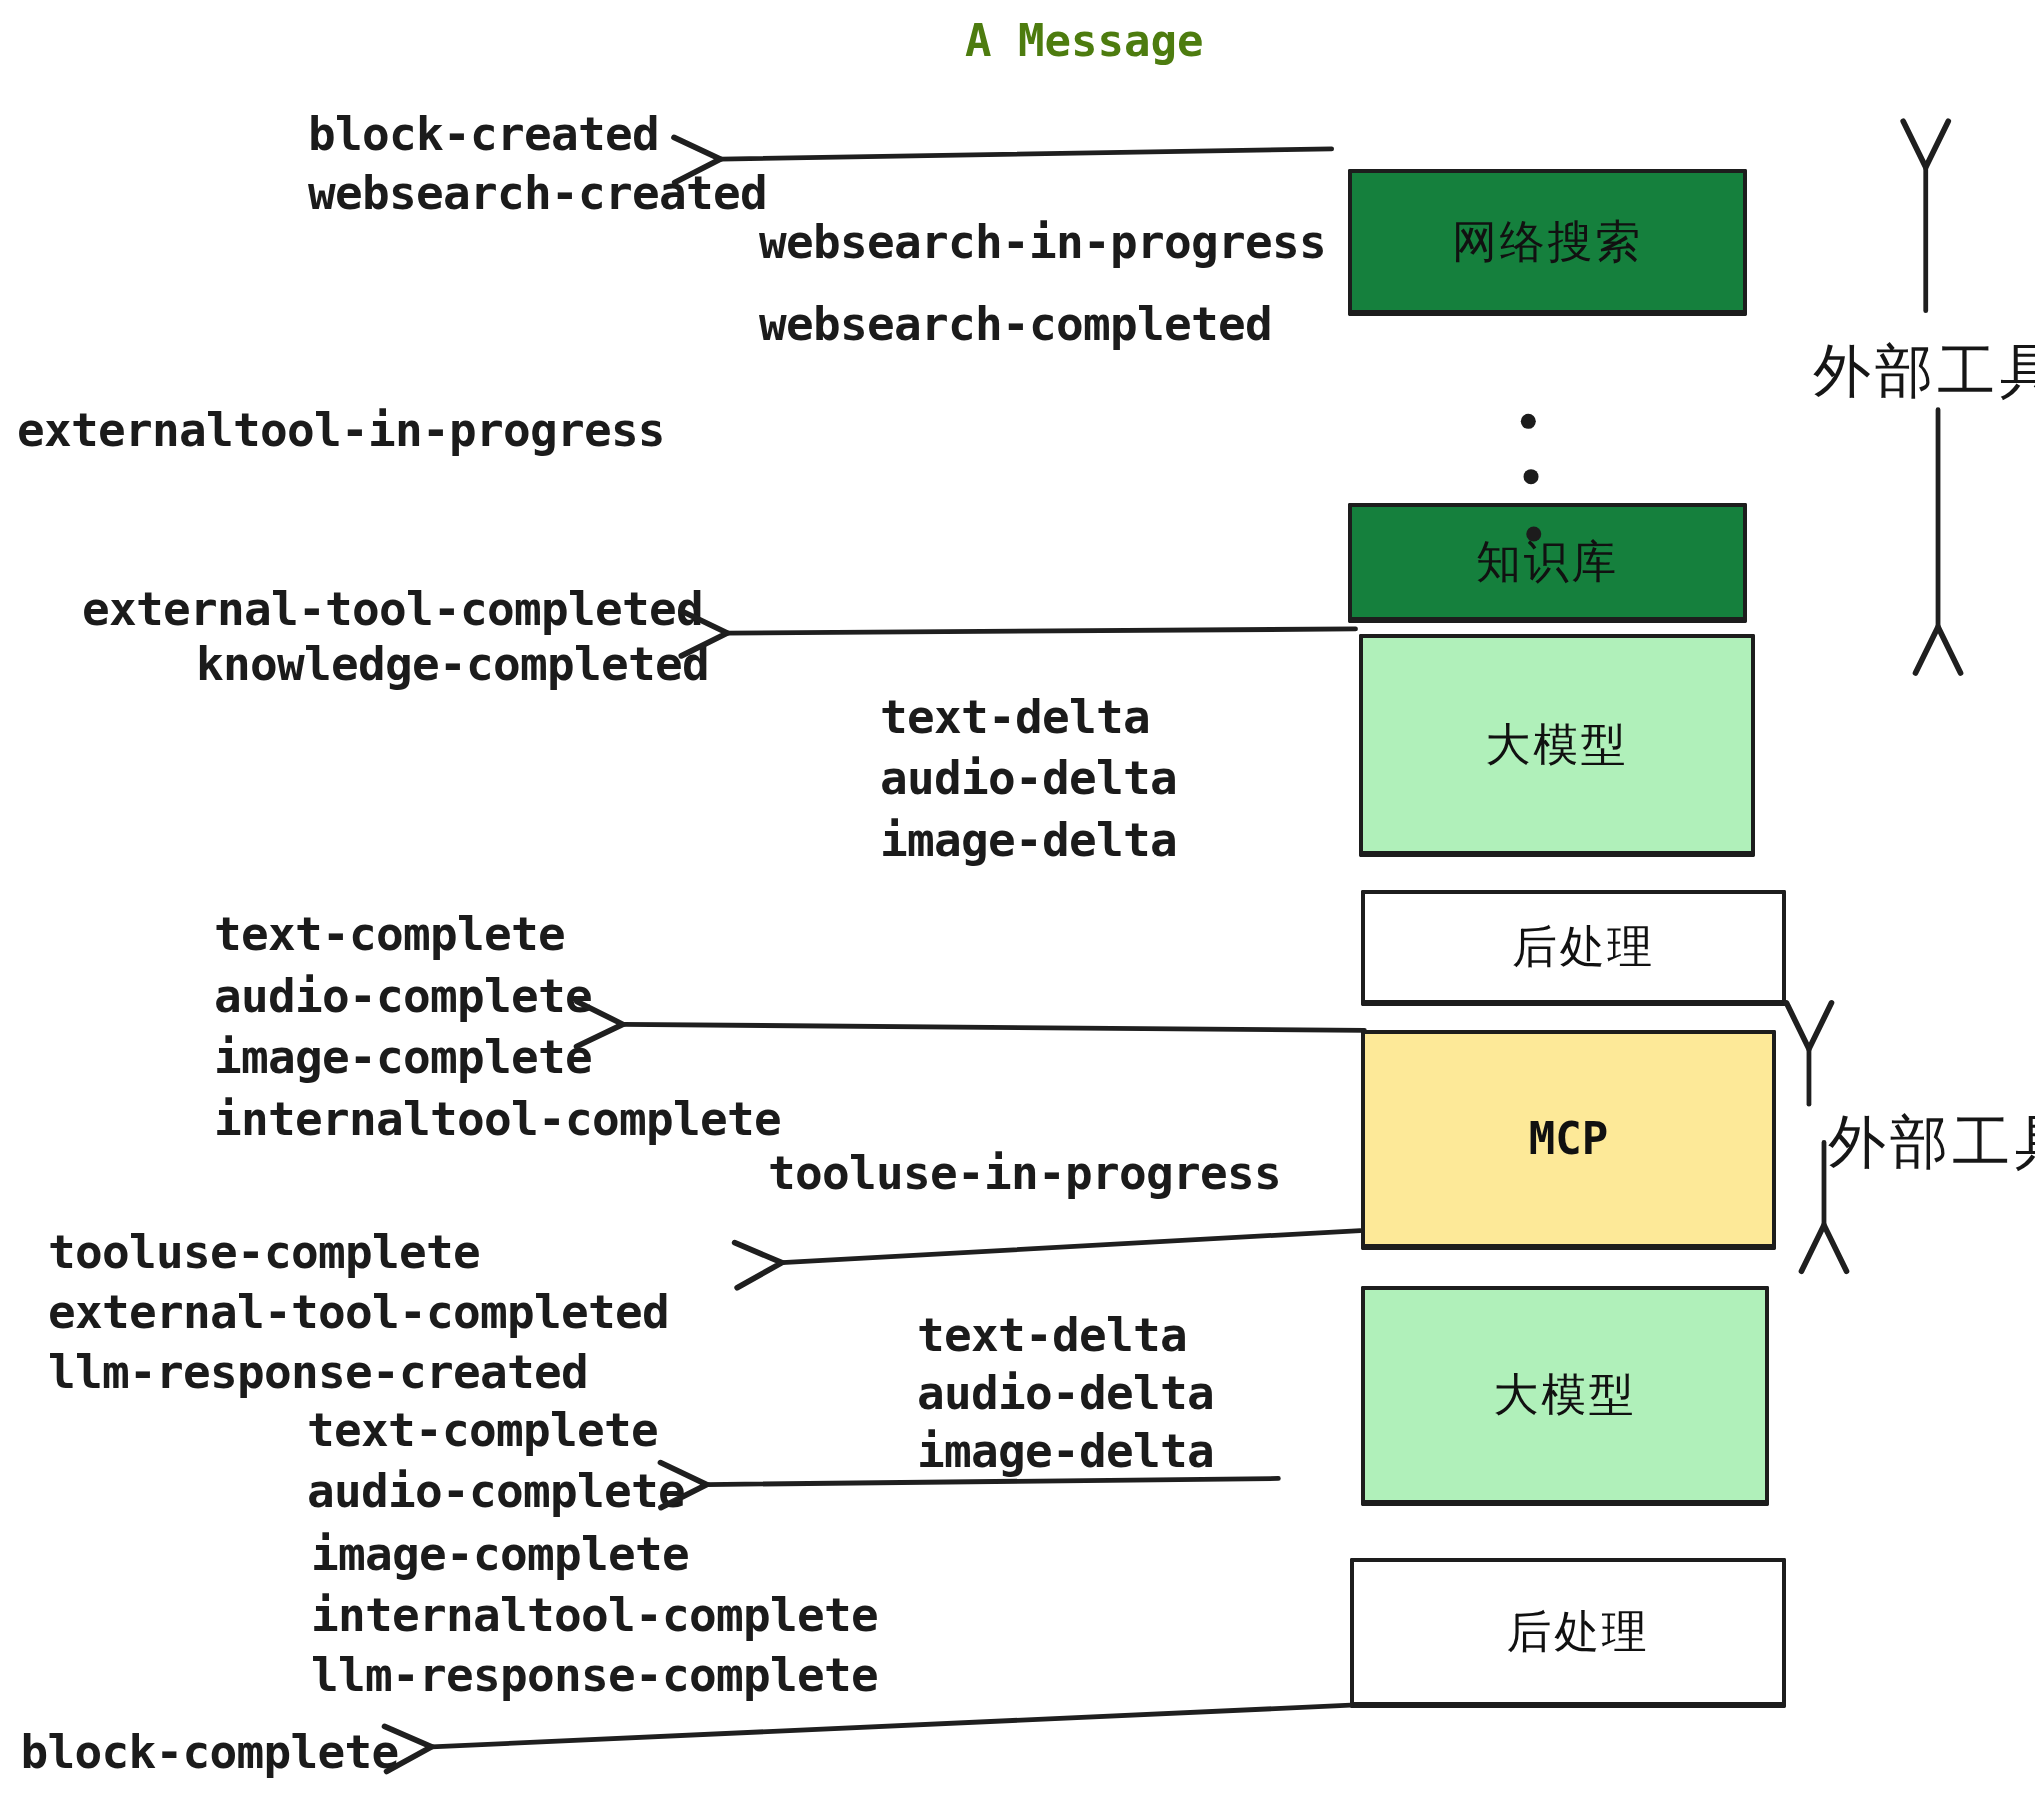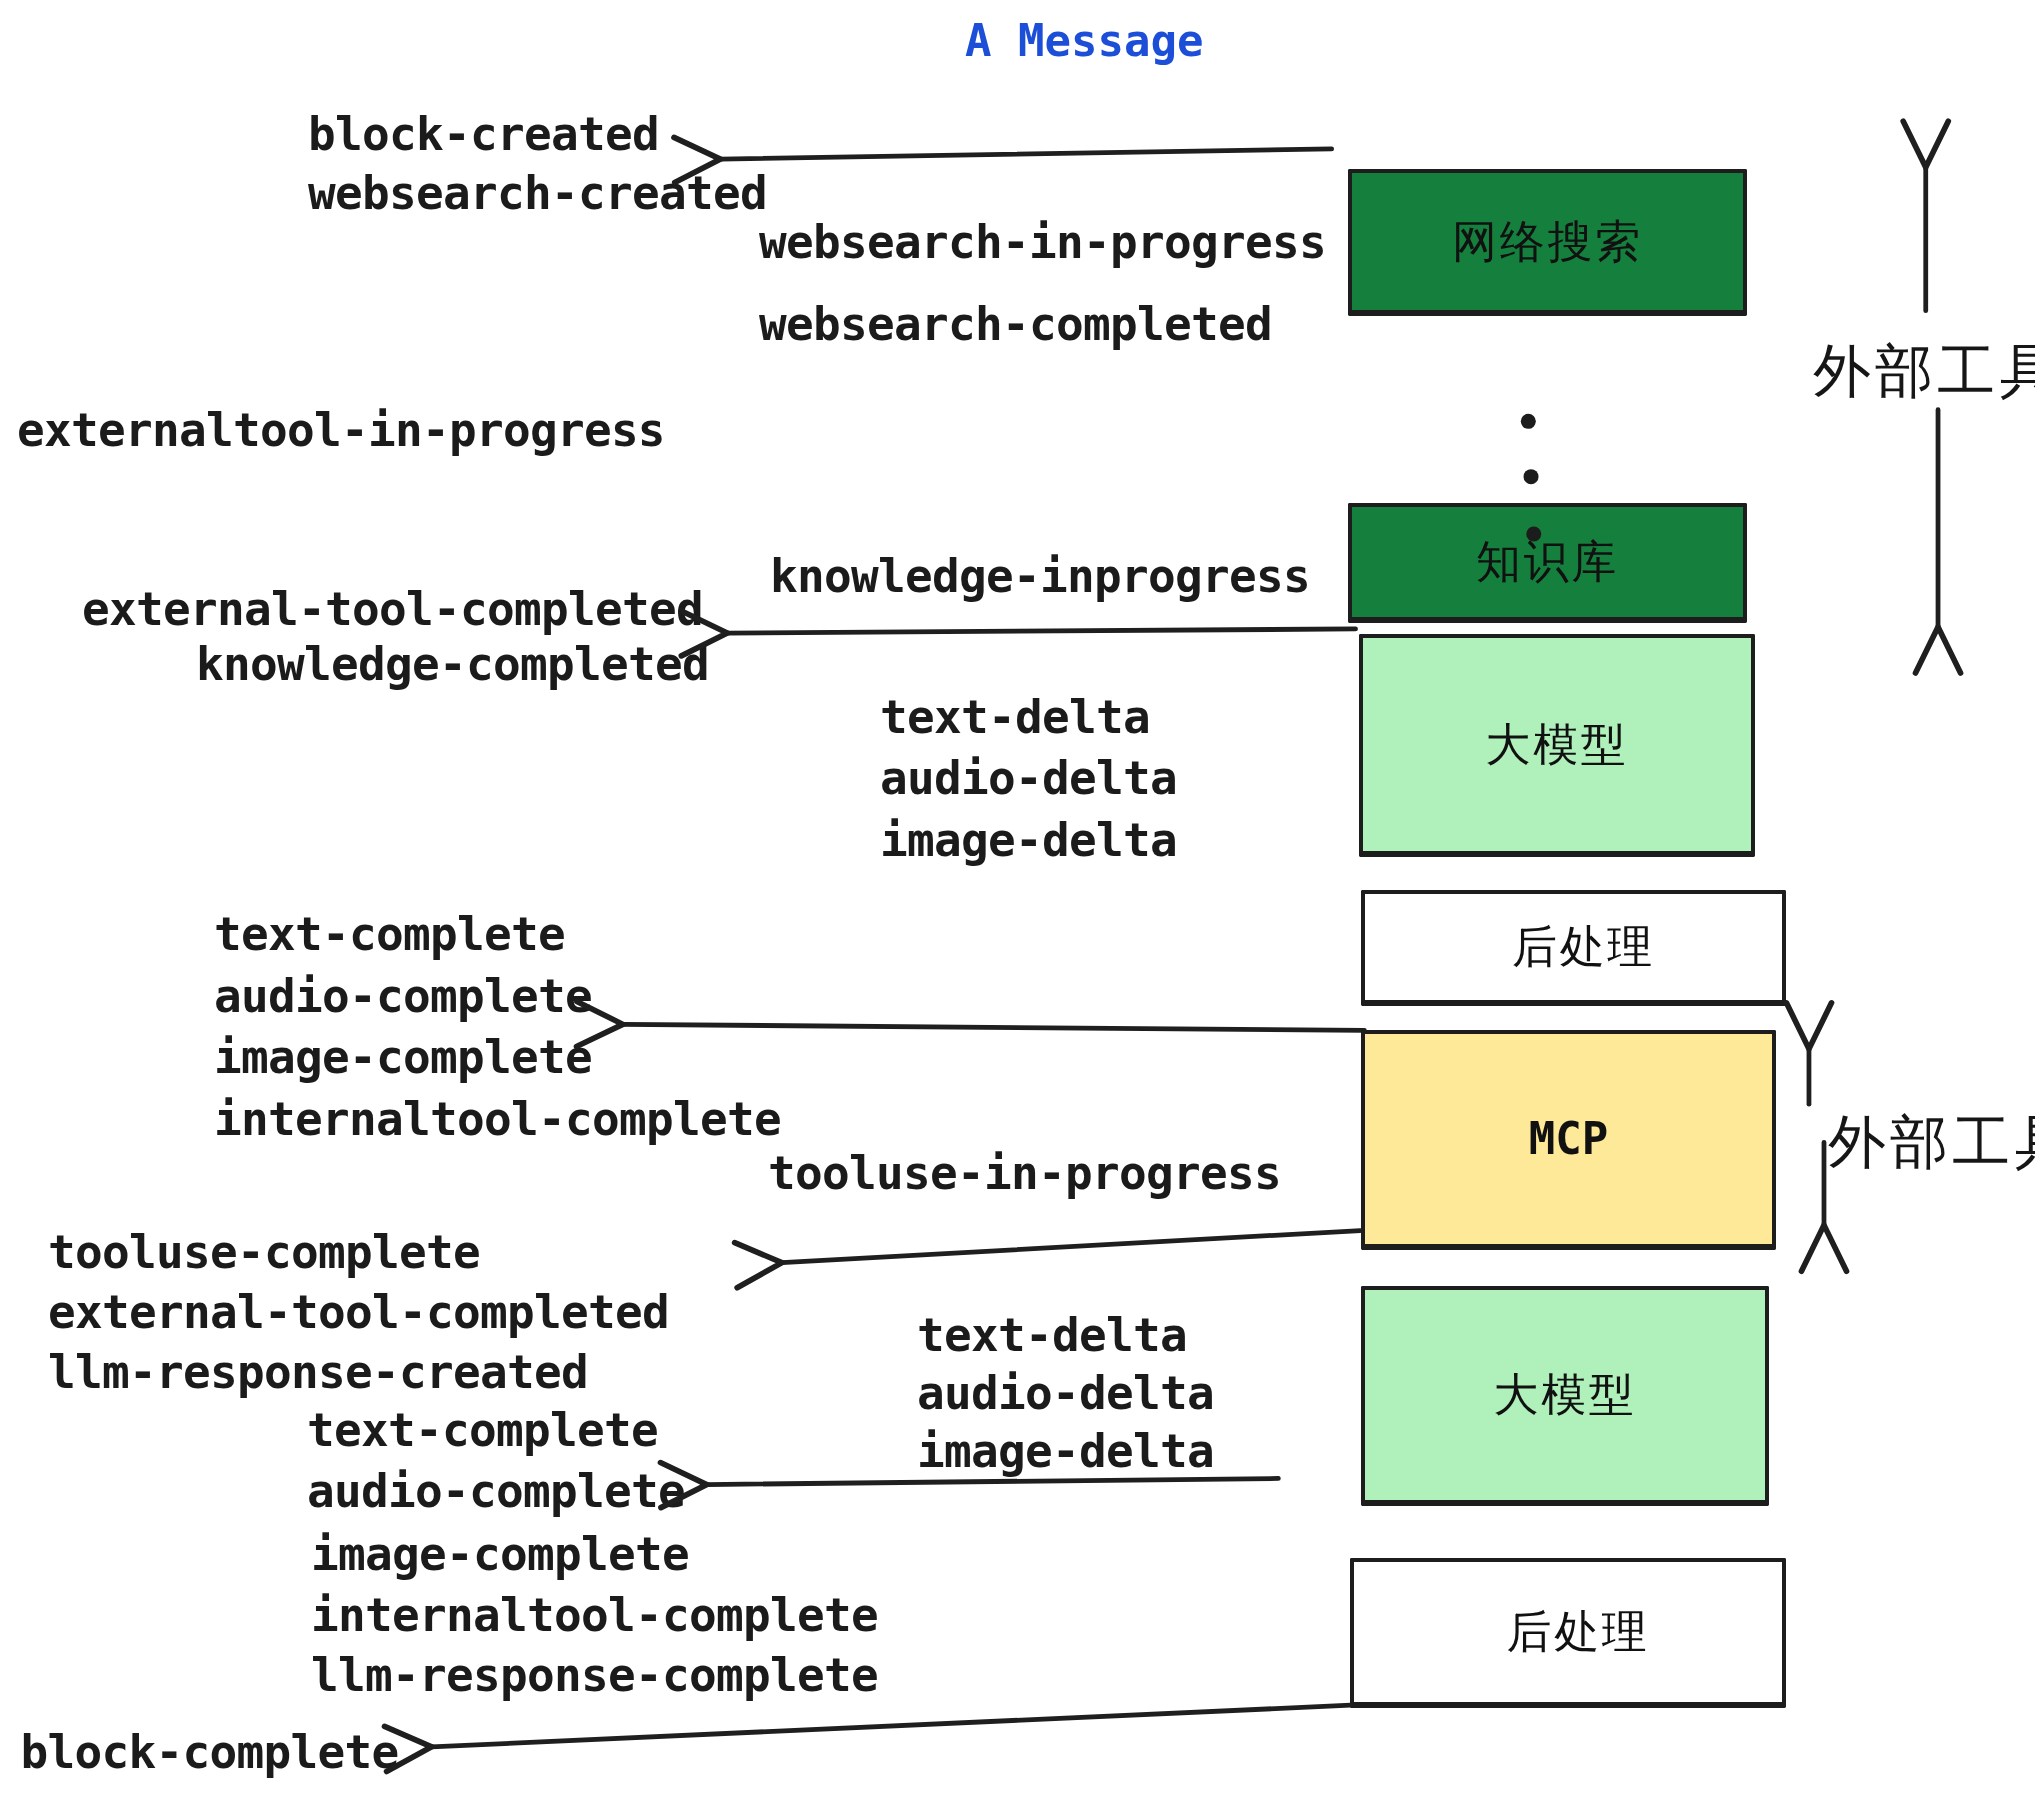--- a/index.html
+++ b/index.html
@@ -1,20 +1,20 @@
 <!DOCTYPE html>
 <html style="font-size:11px"><head>
 <meta charset="utf-8">
 <style>
   html,body{margin:0;padding:0;background:#ffffff;}
   body{width:2035px;height:1796px;overflow:hidden;}
   .canvas{position:relative;width:2035px;height:1796px;background:#ffffff;
           font-family:"DejaVu Sans Mono",monospace;color:#1b1b1b;}
   .title{position:absolute;left:965px;top:19px;font:bold 44px/1 "DejaVu Sans Mono",monospace;
-         color:#1d4ed8;white-space:nowrap;}
+         color:#4d7c0f;white-space:nowrap;}
   .ev{position:absolute;font:bold 46px/1 "DejaVu Sans Mono",monospace;color:#1b1b1b;
       white-space:nowrap;letter-spacing:-0.7px;margin-top:11px;}
   .box{position:absolute;box-sizing:border-box;border:4.1px solid #1d1d1d;border-bottom-width:6.1px;
        display:flex;align-items:center;justify-content:center;border-radius:1.4px;}
   .box .lbl{font-family:"Liberation Sans",sans-serif;font-size:45px;color:#111;
             letter-spacing:2.7px;white-space:nowrap;}
   .box .lbl.mono{font:bold 44px/1 "DejaVu Sans Mono",monospace;letter-spacing:0;}
   .pink{background:#15803d;}
   .green{background:#B0F0BA;}
   .yellow{background:#FDE998;}
@@ -29,21 +29,20 @@
 
 <div class="canvas">
 
   <div class="title">A Message</div>
 
   <div class="ev" style="left:308px;top:100px">block-created</div>
   <div class="ev" style="left:308px;top:159px">websearch-created</div>
   <div class="ev" style="left:759px;top:208px">websearch-in-progress</div>
   <div class="ev" style="left:759px;top:290px">websearch-completed</div>
   <div class="ev" style="left:17px;top:396px">externaltool-in-progress</div>
-  <div class="ev" style="left:770px;top:542px">knowledge-inprogress</div>
   <div class="ev" style="left:82px;top:575px">external-tool-completed</div>
   <div class="ev" style="left:196px;top:630px">knowledge-completed</div>
 
   <div class="ev" style="left:880px;top:683px">text-delta</div>
   <div class="ev" style="left:880px;top:744px">audio-delta</div>
   <div class="ev" style="left:880px;top:806px">image-delta</div>
 
   <div class="ev" style="left:214px;top:900px">text-complete</div>
   <div class="ev" style="left:214px;top:962px">audio-complete</div>
   <div class="ev" style="left:214px;top:1023px">image-complete</div>

